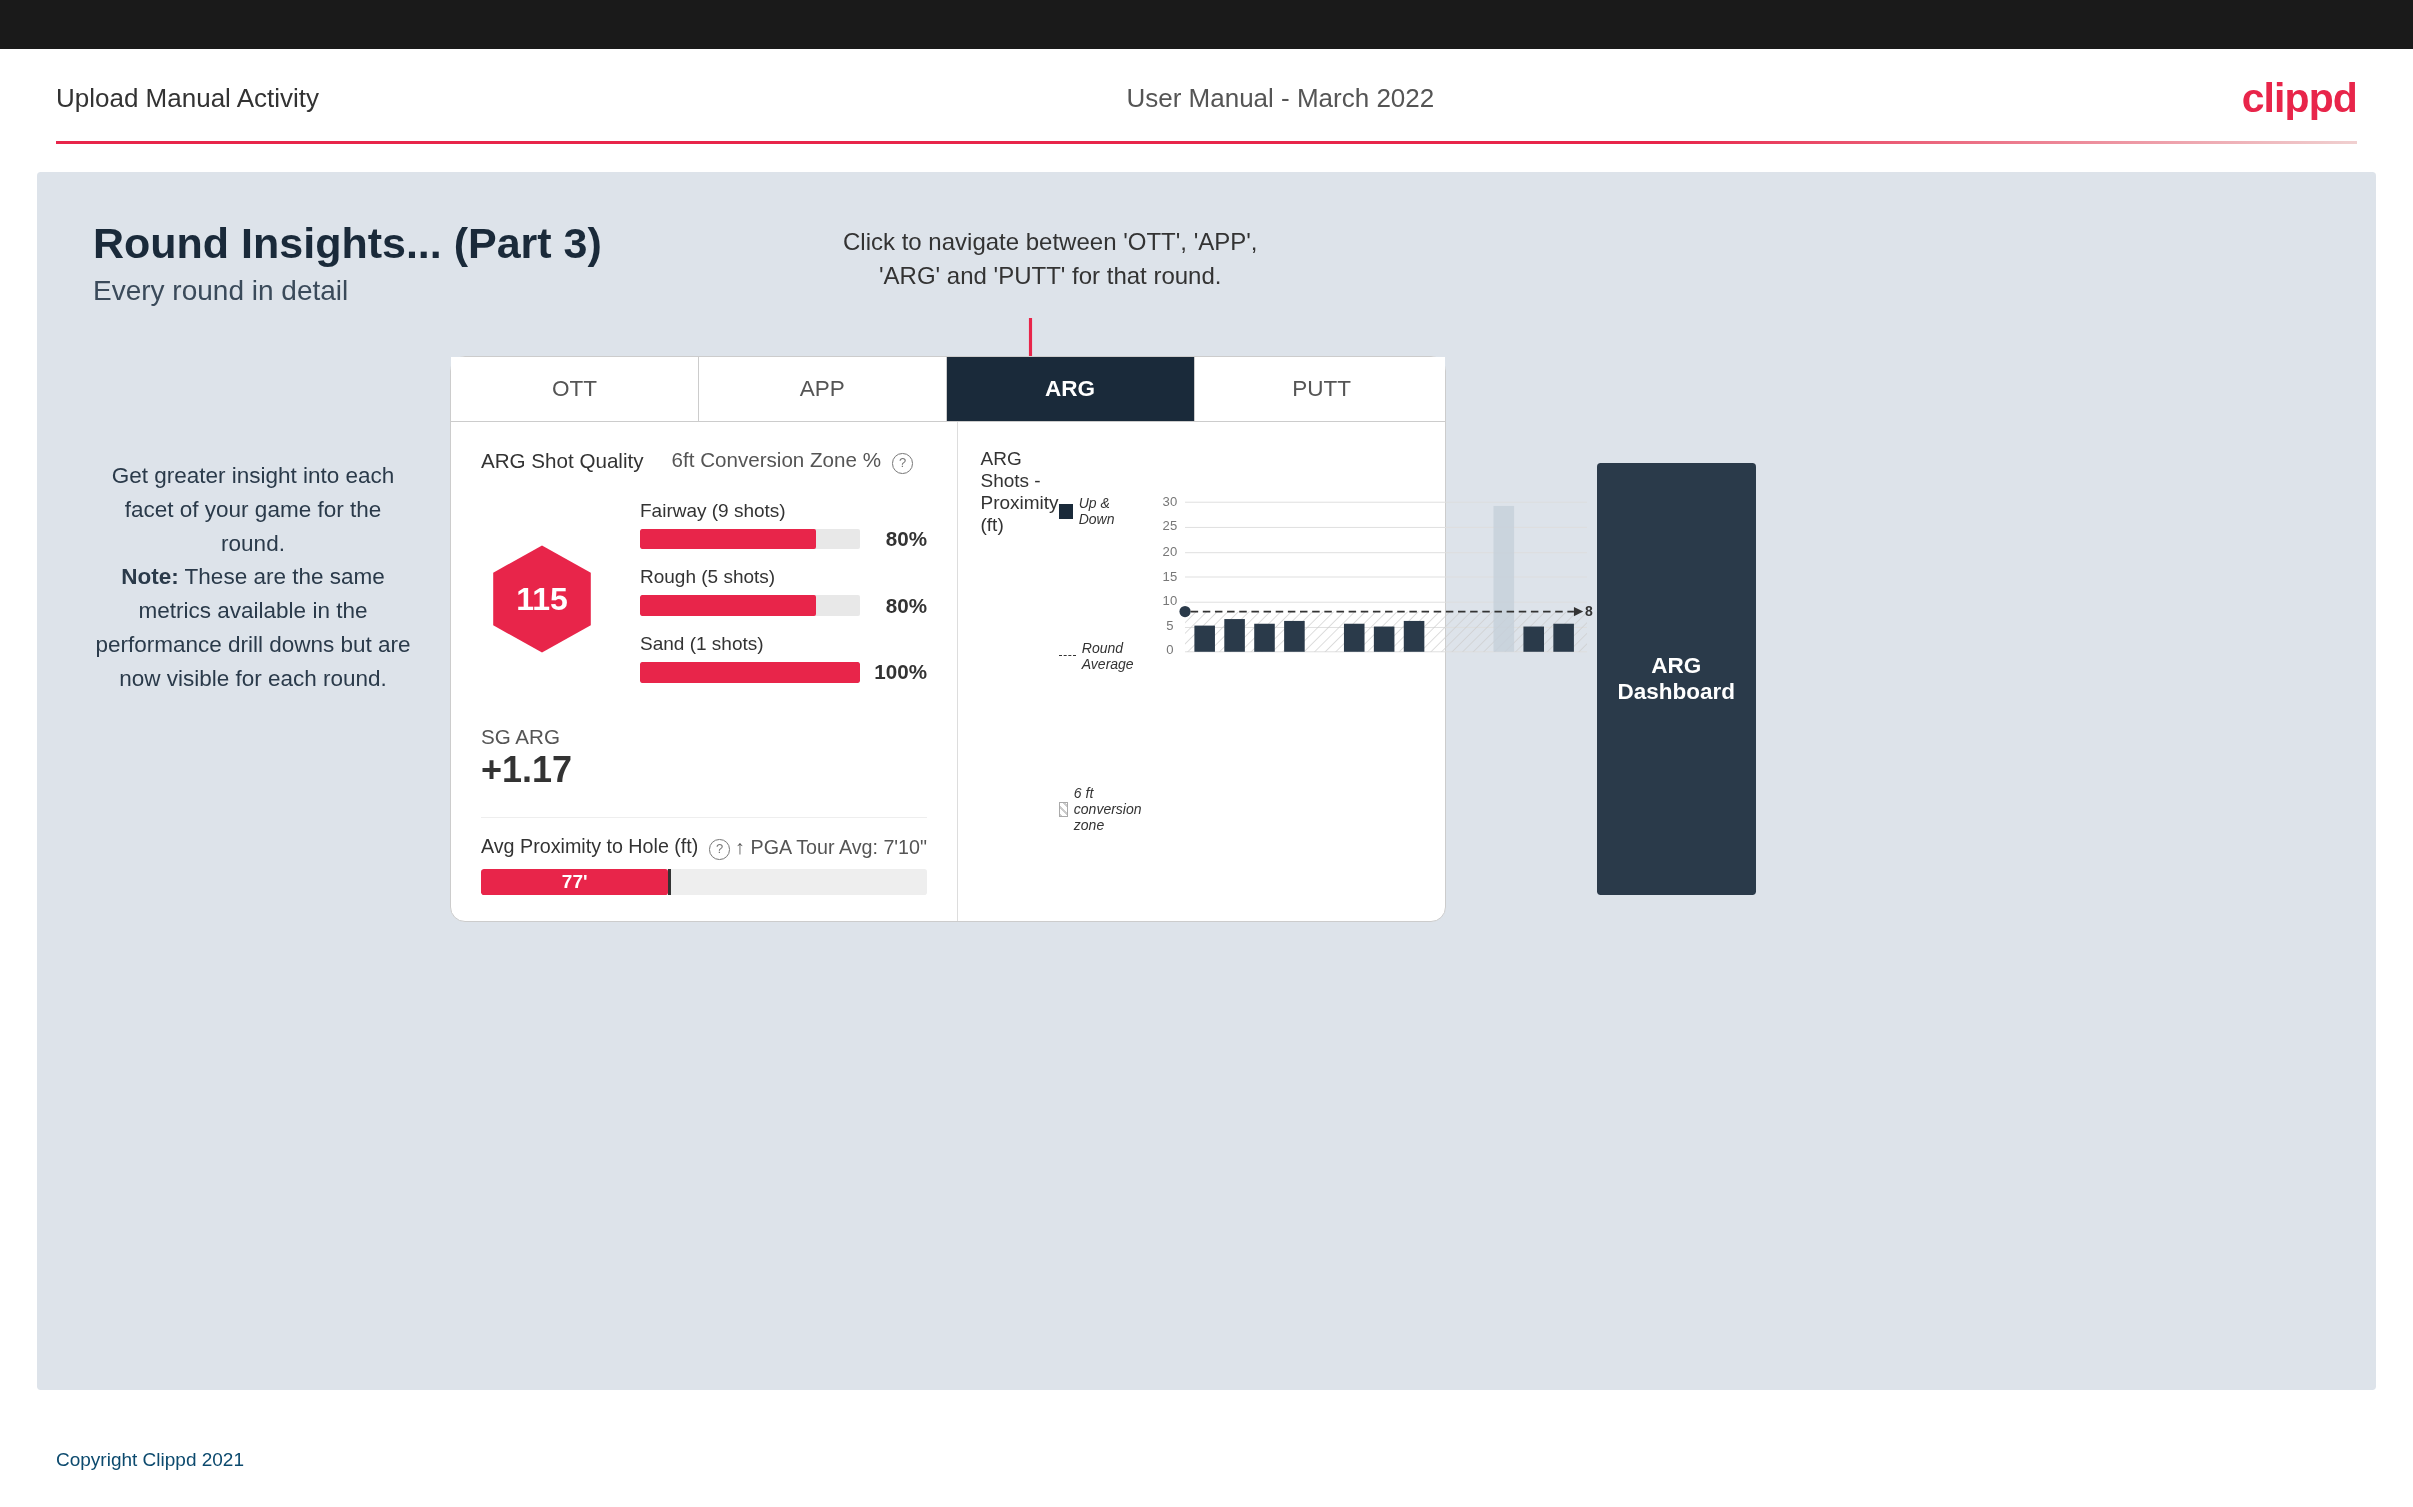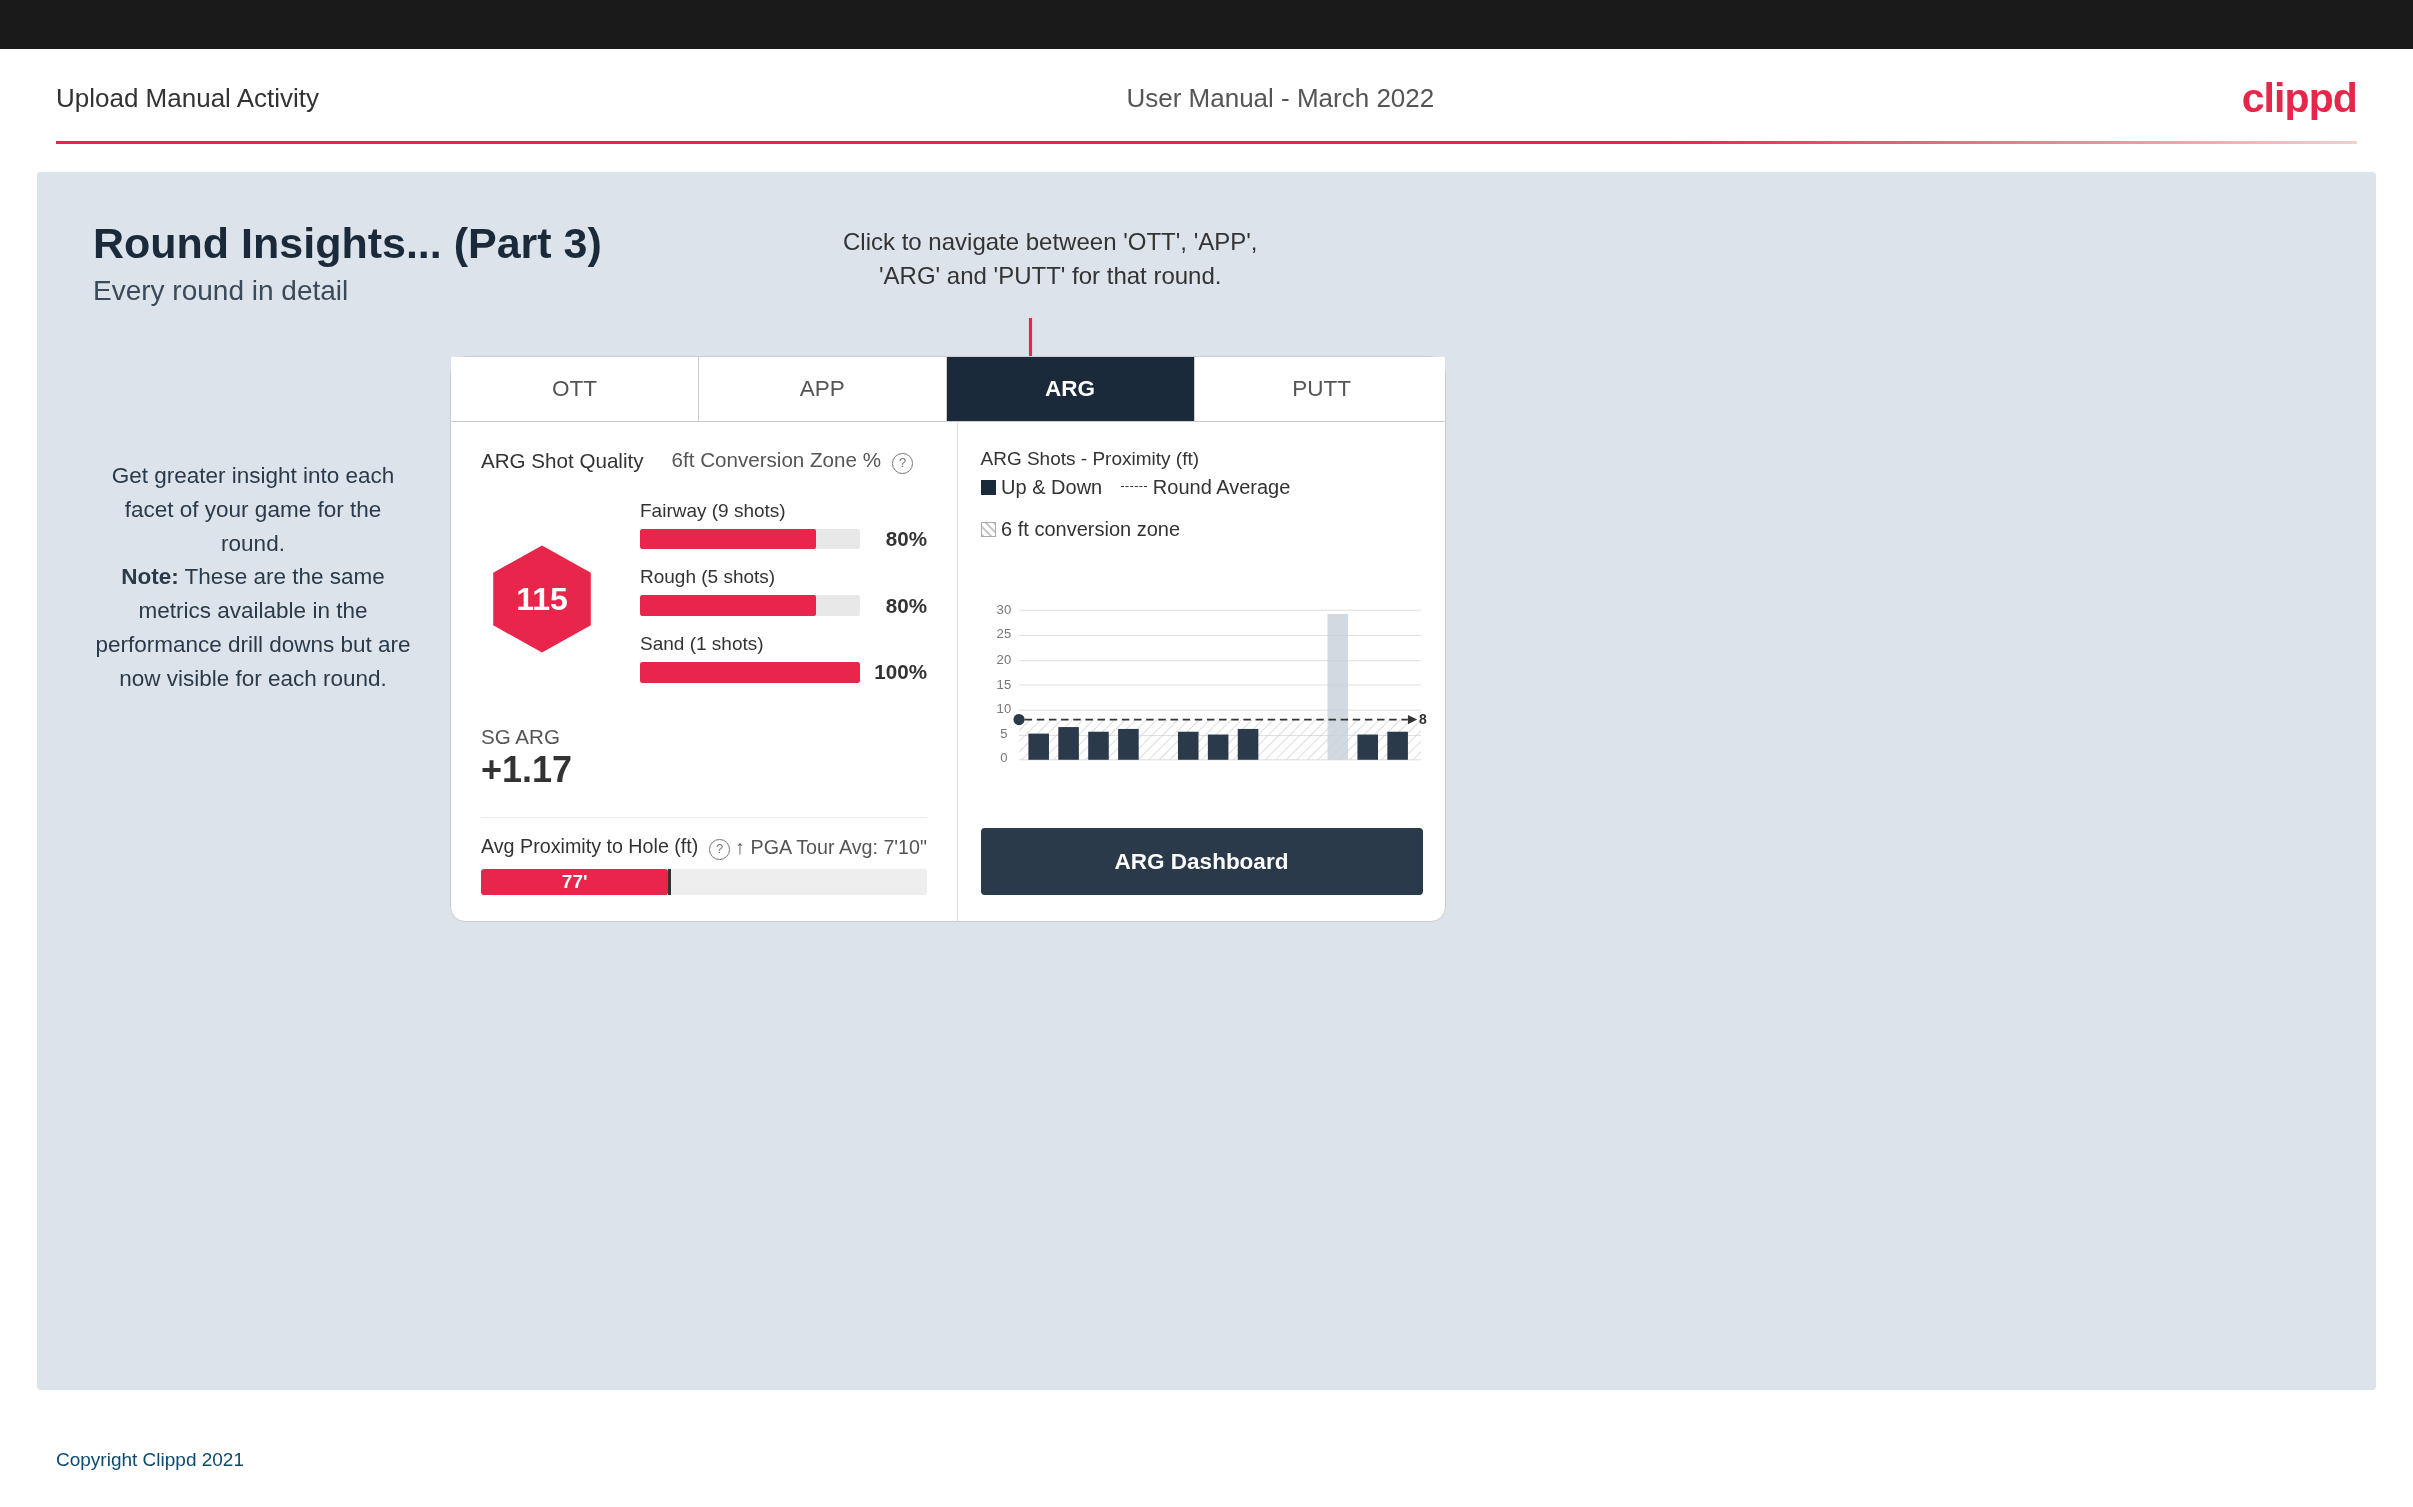--- a/index.html
+++ b/index.html
@@ -283,36 +283,37 @@
       height: 100%;
       width: 2.8px;
       background: #333;
     }
 
     
     .right-panel {
       width: 487px;
       padding: 26px 22.5px;
       display: flex;
-      flex-direction: column;
+      flex-direction: row;
     }
 
     .chart-header {
       font-size: 19px;
       color: #333;
       margin-bottom: 5.6px;
       font-weight: 500;
     }
     .chart-legend {
       display: flex;
       gap: 19px;
       margin-bottom: 15px;
-      font-size: 20px;
+      font-size: 14px;
       color: #333;
       flex-wrap: wrap;
+      font-style: italic;
     }
     .legend-item {
       display: flex;
       align-items: center;
       gap: 5.6px;
     }
     .legend-square {
       width: 15px;
       height: 15px;
     }

